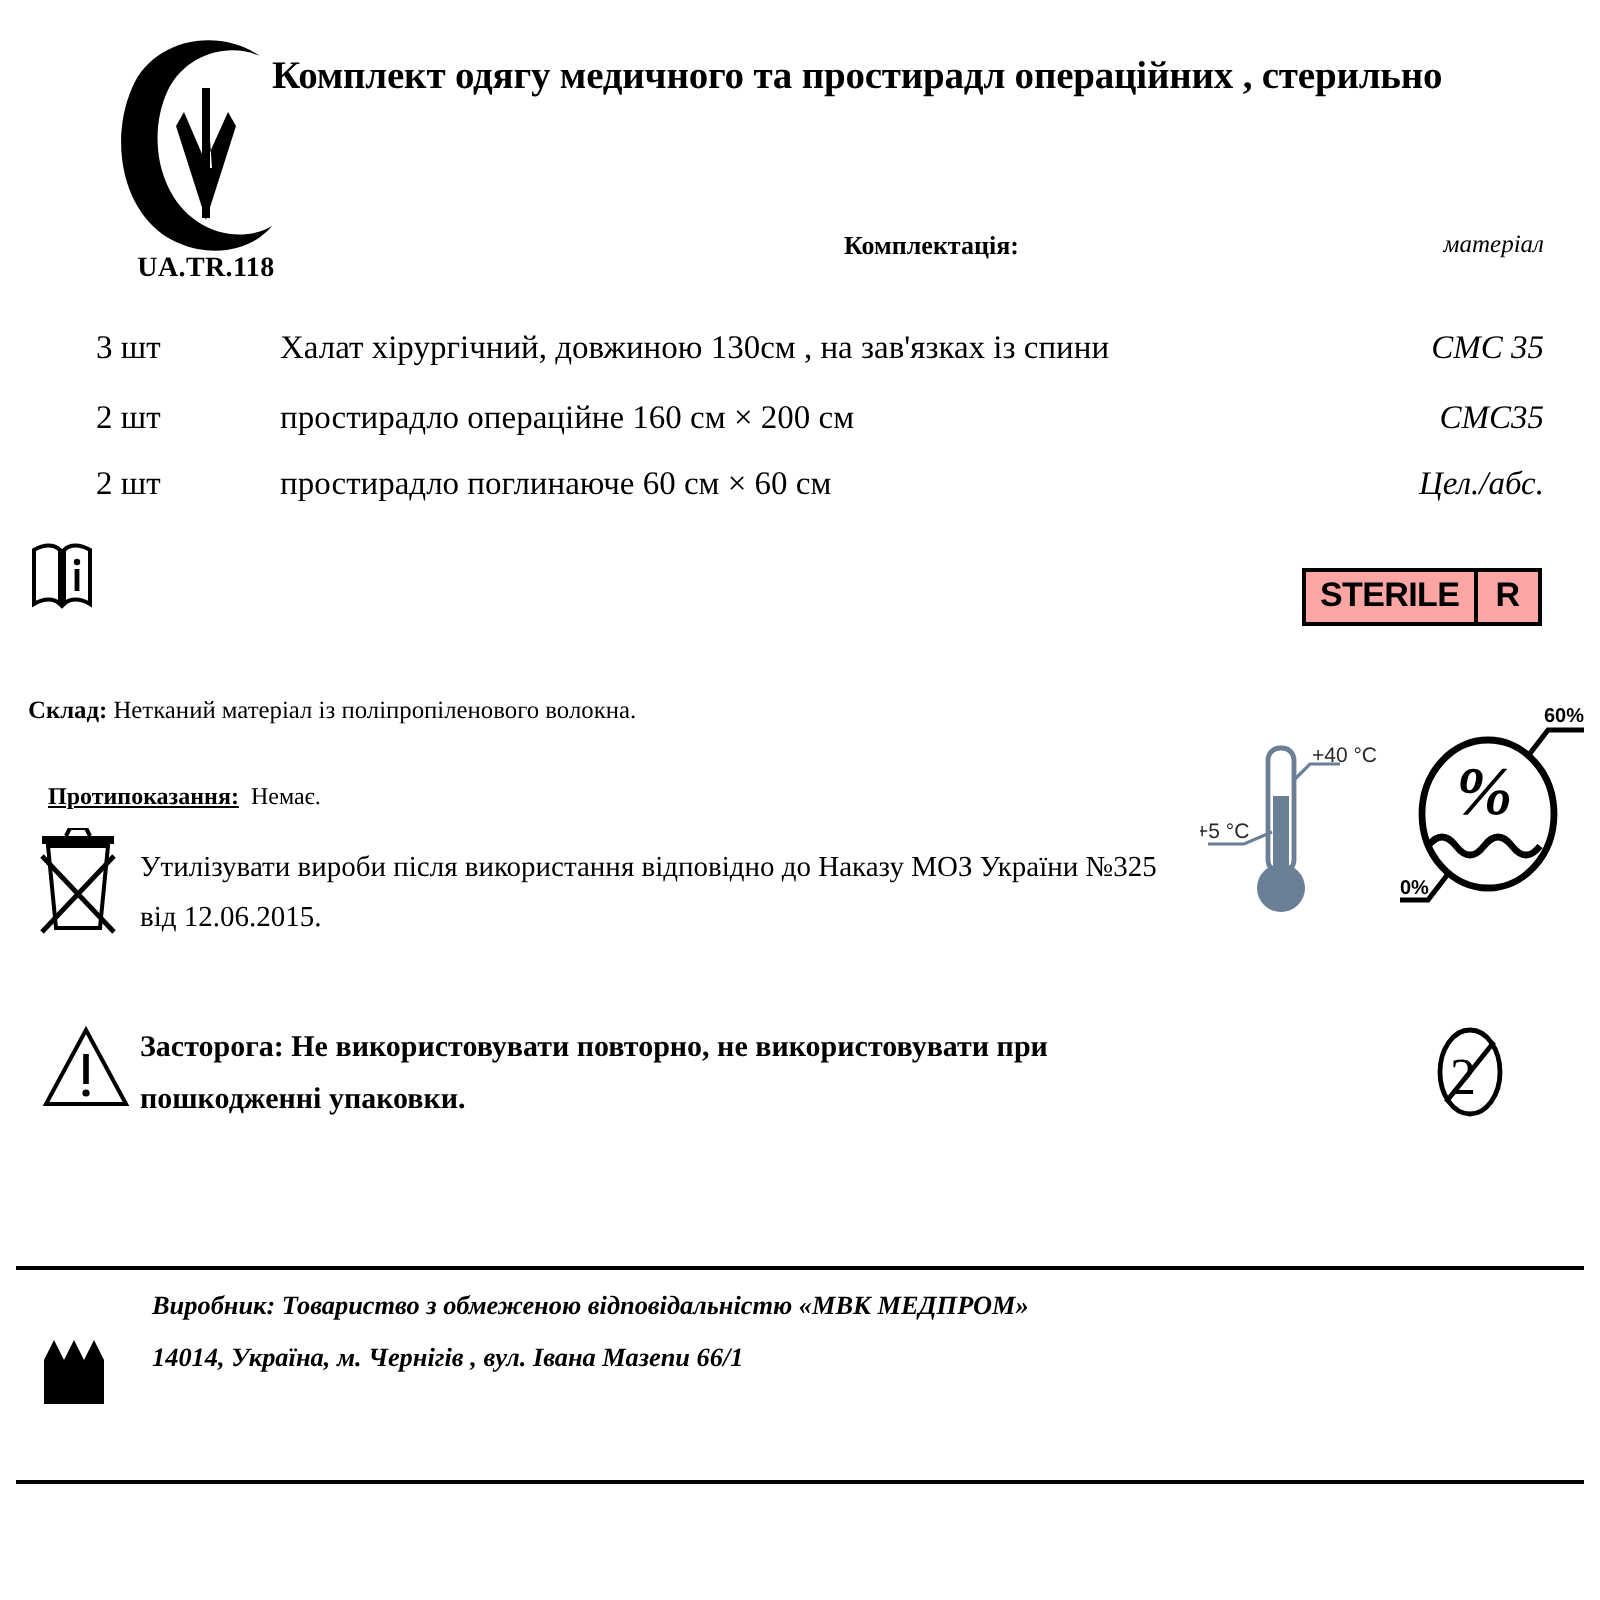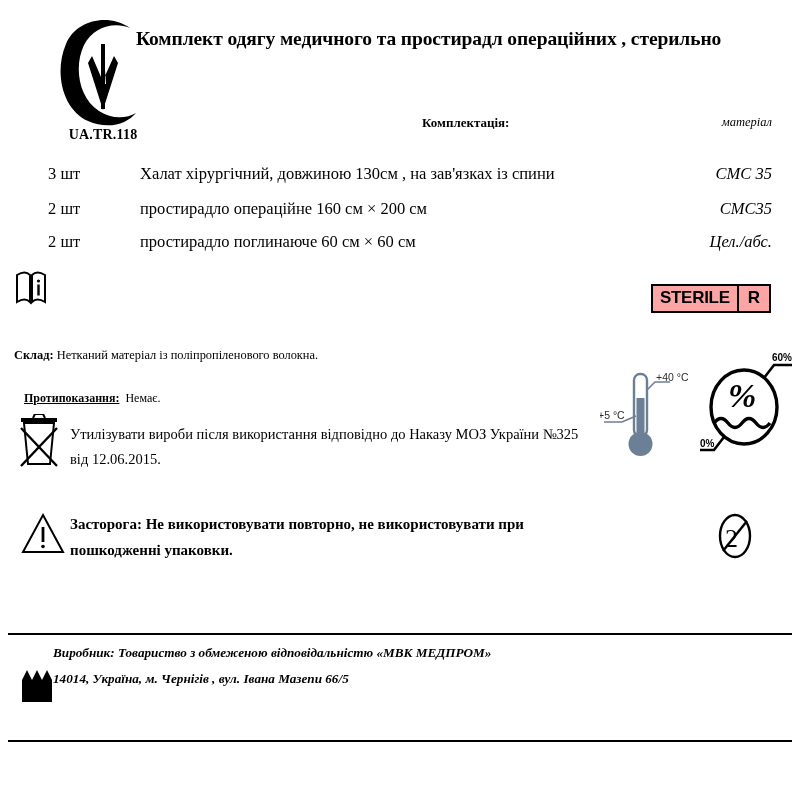--- a/index.html
+++ b/index.html
@@ -121,21 +121,21 @@
   .rule {
     position:absolute; left:8px; width:784px;
     border-top:2.5px solid #000; height:0;
   }
   #rule-top { top:633px; }
   #rule-bot { top:740px; }
 
   
   .mfr-icon { position:absolute; left:20px; top:668px; }
   .mfr {
-    position:absolute; left:53px; top:640px; width:620px;
+    position:absolute; left:76px; top:640px; width:620px;
     font-style:italic; font-weight:700; font-size:13.2px; line-height:1.95;
   }
   .mfr .site-url { font-style:normal; font-weight:400; }
 </style>
 </head>
 <body>
 
 <div class="page">
 
   <div class="logo-wrap">
@@ -246,16 +246,16 @@
   </div>
 
   <div class="rule" id="rule-top"></div>
   <div class="rule" id="rule-bot"></div>
 
   <svg class="mfr-icon" width="34" height="36" viewBox="0 0 34 36">
     <path d="M2 34 L2 12 L7 2 L12 12 L17 2 L22 12 L27 2 L32 12 L32 34 Z" fill="#000"></path>
   </svg>
   <div class="mfr">
     <div>Виробник:  Товариство з обмеженою відповідальністю  «МВК МЕДПРОМ»</div>
-    <div>14014,  Україна, м. Чернігів  ,  вул.  Івана Мазепи 66/5</div>
+    <div>14014,  Україна, м. Чернігів  ,  вул.  Івана Мазепи 66/1</div>
   </div>
 
 </div>
 
 </body></html>

